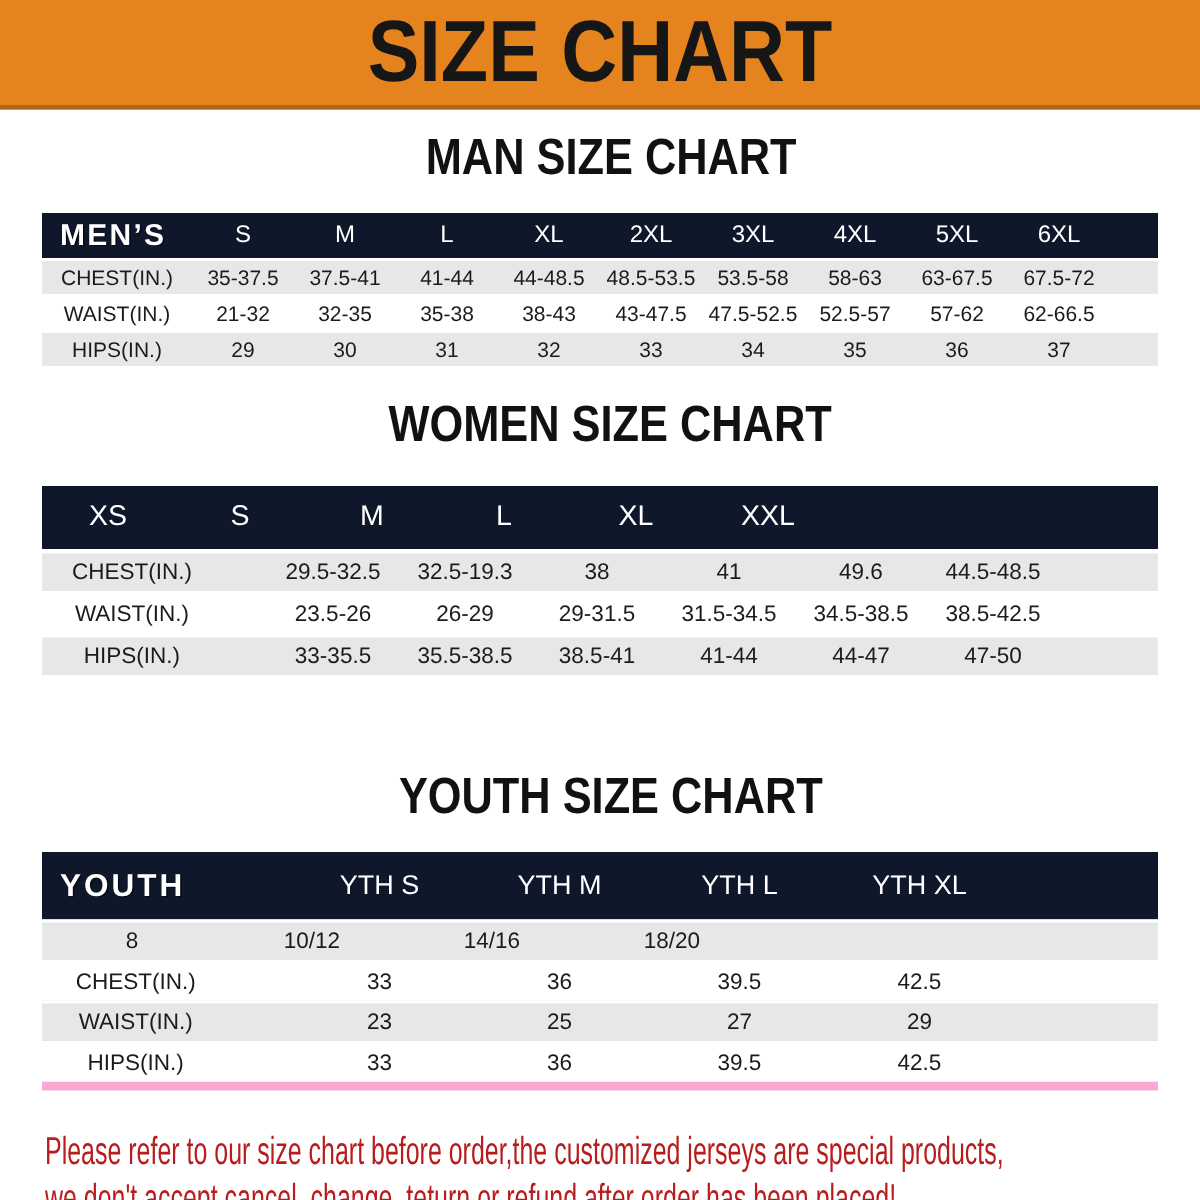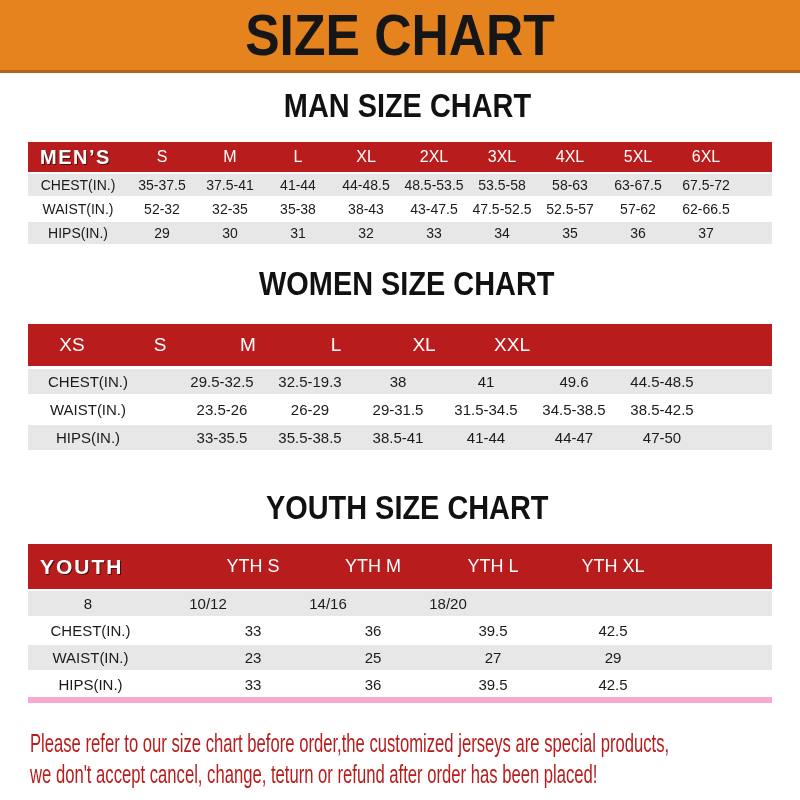--- a/index.html
+++ b/index.html
@@ -22,37 +22,37 @@
     display:inline-block;
     font-size:58px; font-weight:700; color:#161616;
     line-height:70px; white-space:nowrap;
     transform:scaleX(0.89); transform-origin:center;
   }
 
   
   .section-heading { text-align:center; line-height:34px;padding-left:14px; }
   .h-man   { margin-top:15px; }
   .h-women { margin-top:22px; }
-  .h-youth { margin-top:40px; }
+  .h-youth { margin-top:64px; }
   .section-heading span {
     display:inline-block;
     font-size:34px; font-weight:700; color:#111;
     white-space:nowrap;
     transform:scaleX(0.85); transform-origin:center;
   }
 
   
   .size-table { width:744px; margin-left:28px; }
   .m-man   { margin-top:16px; }
   .m-women { margin-top:20px; }
   .m-youth { margin-top:16px; border-bottom:6px solid #f9a8d4; }
 
   .t-header {
     display:flex; align-items:center;
-    background:#b91c1c; color:#ffffff;
+    background:#0f172a; color:#ffffff;
   }
   .t-corner {
     font-weight:700; letter-spacing:1.5px; padding-left:12px;
     text-shadow:1px 1px 0 rgba(0,0,0,.6);
   }
   .t-col { text-align:center; flex:0 0 auto; }
   .t-fill { flex:1 1 auto; }
 
   .t-row {
     display:flex; align-items:center;
@@ -130,21 +130,21 @@
           <div class="t-cell">44-48.5</div>
           <div class="t-cell">48.5-53.5</div>
           <div class="t-cell">53.5-58</div>
           <div class="t-cell">58-63</div>
           <div class="t-cell">63-67.5</div>
           <div class="t-cell">67.5-72</div>
           <div class="t-fill"></div>
         </div>
         <div class="t-row">
           <div class="t-label">WAIST(IN.)</div>
-          <div class="t-cell">52-32</div>
+          <div class="t-cell">21-32</div>
           <div class="t-cell">32-35</div>
           <div class="t-cell">35-38</div>
           <div class="t-cell">38-43</div>
           <div class="t-cell">43-47.5</div>
           <div class="t-cell">47.5-52.5</div>
           <div class="t-cell">52.5-57</div>
           <div class="t-cell">57-62</div>
           <div class="t-cell">62-66.5</div>
           <div class="t-fill"></div>
         </div>

